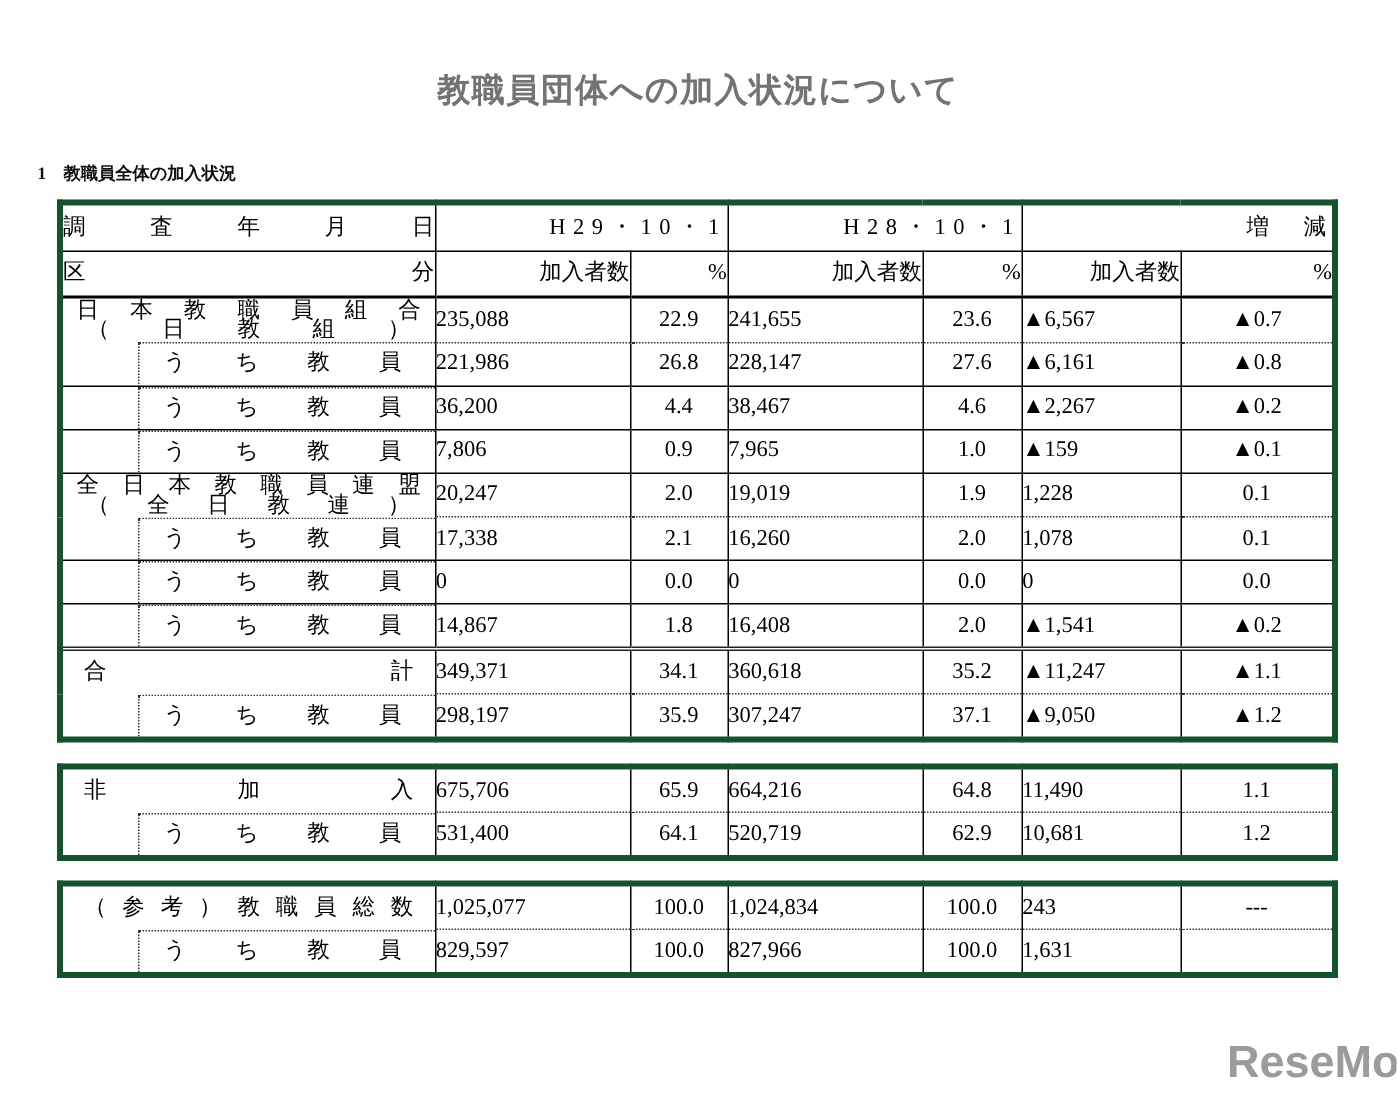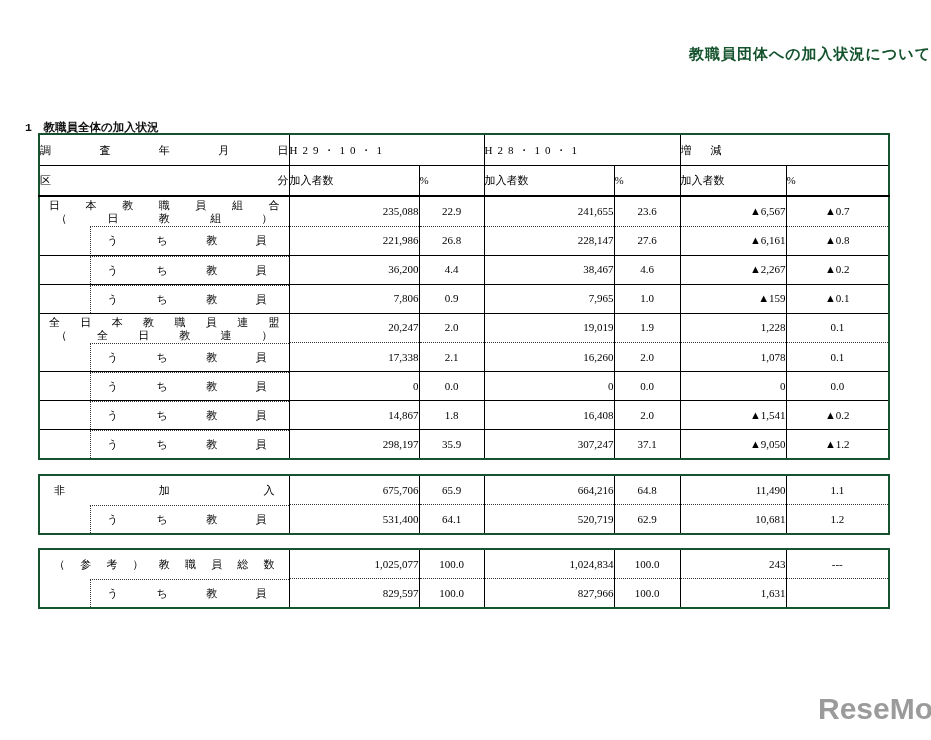--- a/index.html
+++ b/index.html
@@ -1,44 +1,44 @@
 <!DOCTYPE html>
 <html><head>
 <meta charset="utf-8">
 <style>
   html,body { margin:0; padding:0; }
   body { width:931px; height:740px; position:relative; background:#ffffff;
          font-family:"Liberation Serif", serif; color:#000; overflow:hidden; }
 
-  .doc-title { position:absolute; top:45px; left:0; width:100%; text-align:right;
-    font-family:"Liberation Sans", sans-serif; font-weight:bold; font-size:15px;
-    letter-spacing:1px; color:#14532d; }
-  .sec-heading { position:absolute; top:120px; left:25px;
-    font-family:Liberation Mono, monospace; font-weight:bold; font-size:11.5px; color:#111; }
+  .doc-title { position:absolute; top:45px; left:0; width:100%; text-align:center;
+    font-family:"Liberation Sans", sans-serif; font-weight:bold; font-size:22px;
+    letter-spacing:1px; color:#737373; }
+  .sec-heading { position:absolute; top:108px; left:25px;
+    font-family:Liberation Serif, serif; font-weight:bold; font-size:11.5px; color:#111; }
 
   .tables { position:absolute; top:133px; left:38px; }
 
   table.tbl { border-collapse:collapse; table-layout:fixed; width:850px;
-    font-size:11px; color:#000; border:2px solid #14532d; }
+    font-size:15px; color:#000; border:4px solid #14532d; }
   .tbl td { border:1px solid #000; height:28px; padding:0; line-height:27px;
     vertical-align:middle; overflow:hidden; }
 
   tr.hd1 td { height:30px; line-height:29px; }
   tr.hd2 td { height:29px; border-bottom:2px solid #000; }
 
   .just { text-align:justify; text-align-last:justify; text-justify:inter-character; }
-  .ctr  { text-align:left; }
-  .num  { text-align:right; padding-right:12px;margin-top:21px; }
+  .ctr  { text-align:right; }
+  .num  { text-align:left; padding-right:12px;margin-top:21px; }
   .pct  { text-align:center; padding-right:13px; }
   .dsep { border-left:3px double #000; }
   .v2   { border-left:2px solid #000; }
 
   .lbl { padding:0; }
   .datec { padding:0 13px; }
-  .l1 { line-height:13px; padding:2px 9px 0 9px; }
+  .l1 { line-height:13px; padding:2px 9px 0 9px;font-family:Liberation Mono, monospace; }
   .l2 { line-height:13px; padding:0 16px 1px 16px; }
   .single { line-height:27px; padding:0 14px; }
   .hdate { letter-spacing:5px; }
   .zg { letter-spacing:4px; }
 
   tr.main-row td { border-bottom:1px dotted #333; }
   tr.main-row td.lbl { border-bottom-style:none; }
   tr.sub-row td { border-top-style:none; }
   tr.total-row td { border-top:3px double #222; }
 
@@ -178,20 +178,31 @@
         <div class="subbox">うち教員</div>
       </td>
       <td class="num v2">14,867</td>
       <td class="pct">1.8</td>
       <td class="num">16,408</td>
       <td class="pct">2.0</td>
       <td class="num dsep">▲1,541</td>
       <td class="pct">▲0.2</td>
     </tr>
 
+    <tr class="main-row total-row">
+      <td class="lbl">
+        <div class="single just">合計</div>
+      </td>
+      <td class="num v2">349,371</td>
+      <td class="pct">34.1</td>
+      <td class="num">360,618</td>
+      <td class="pct">35.2</td>
+      <td class="num dsep">▲11,247</td>
+      <td class="pct">▲1.1</td>
+    </tr>
     <tr class="sub-row">
       <td class="lbl">
         <div class="subbox">うち教員</div>
       </td>
       <td class="num v2">298,197</td>
       <td class="pct">35.9</td>
       <td class="num">307,247</td>
       <td class="pct">37.1</td>
       <td class="num dsep">▲9,050</td>
       <td class="pct">▲1.2</td>

